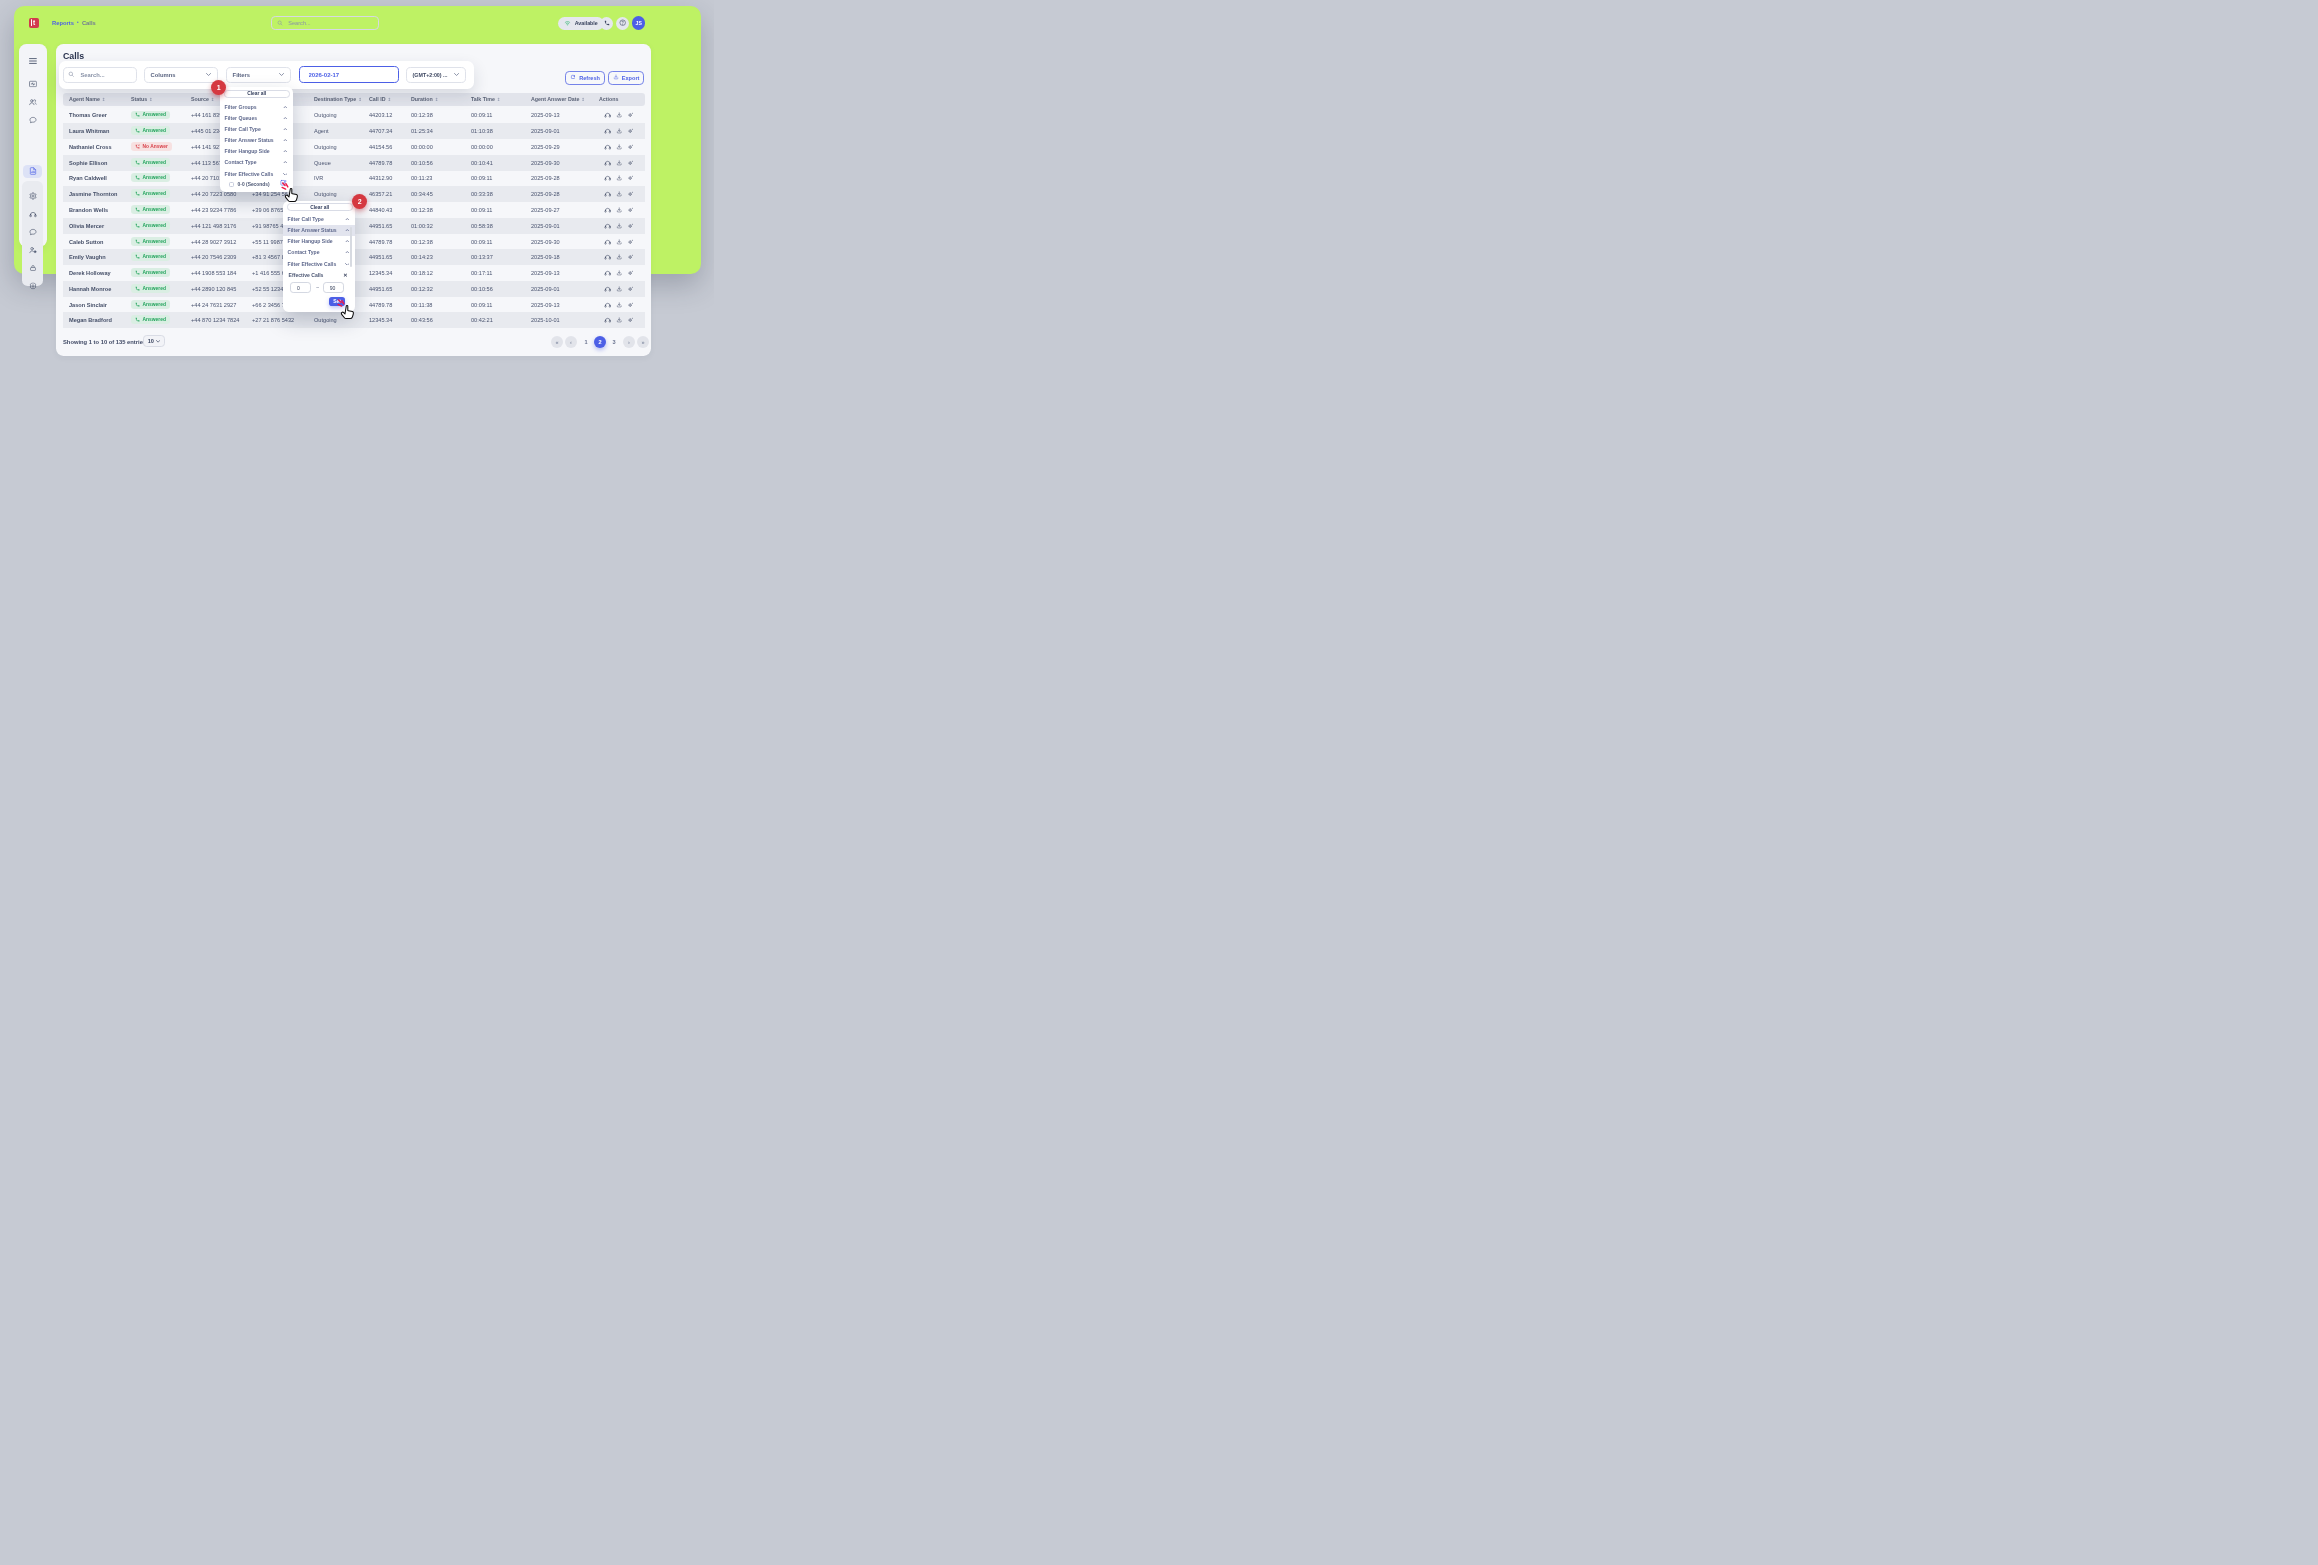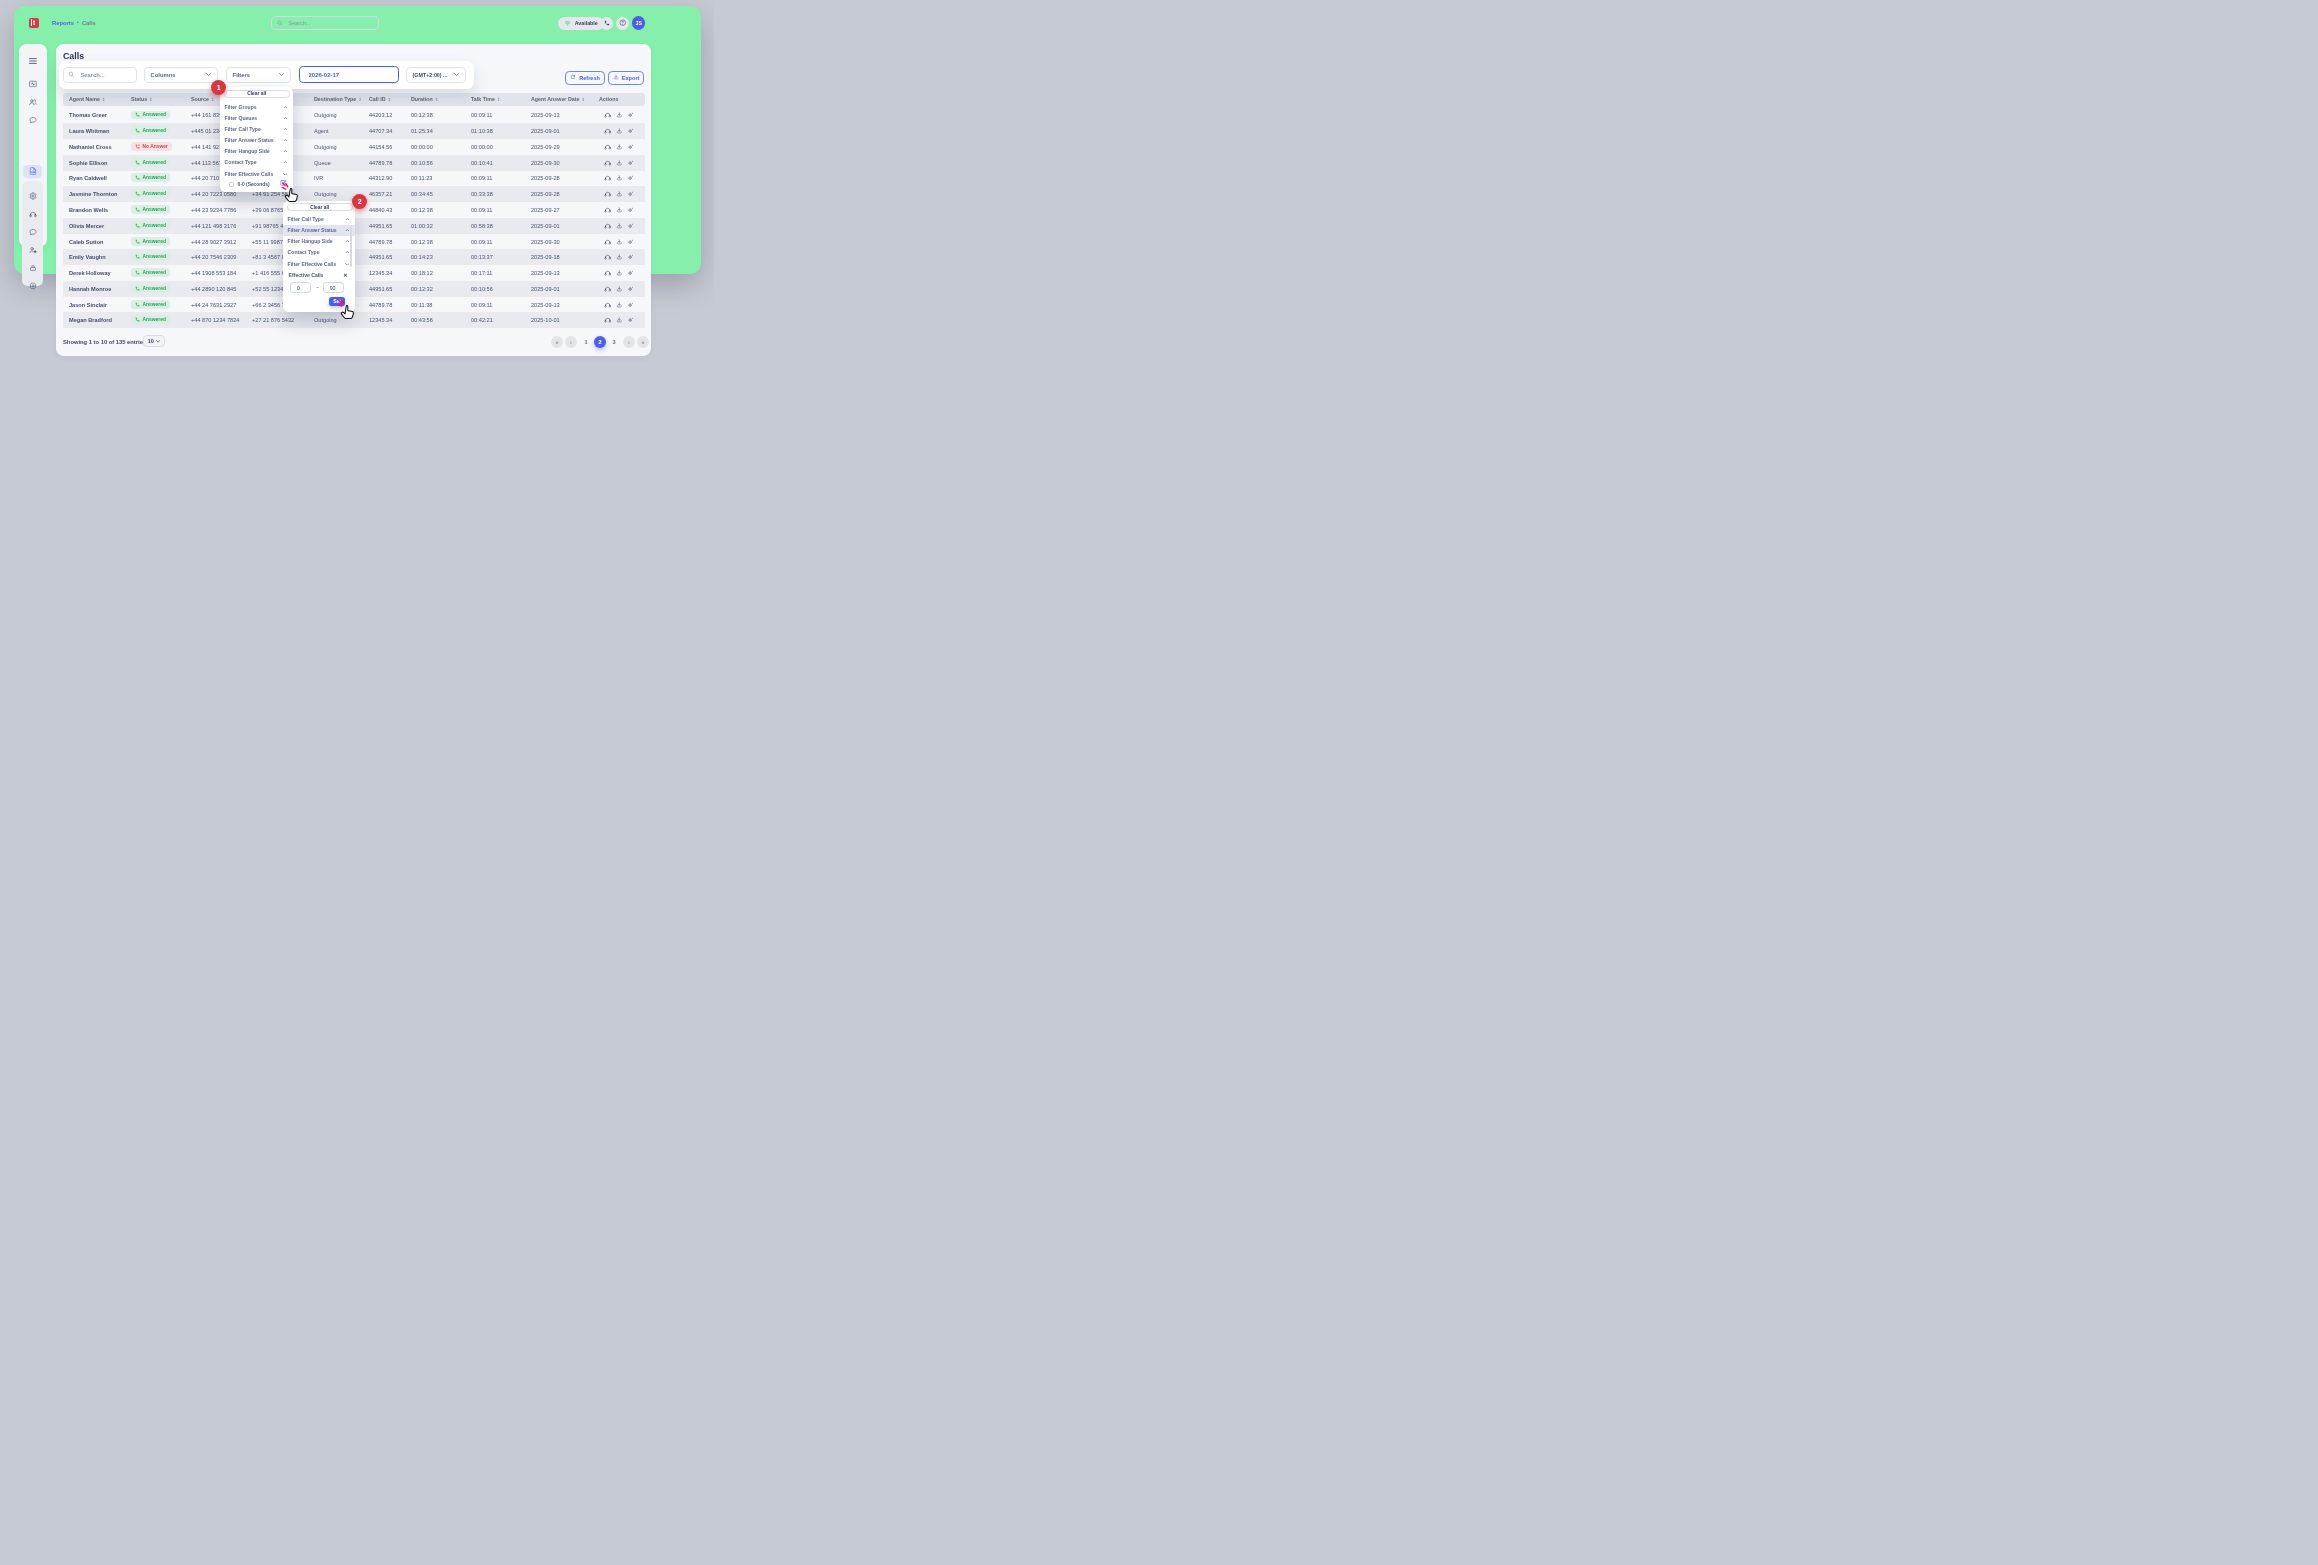--- a/index.html
+++ b/index.html
@@ -3,21 +3,21 @@
 <meta charset="utf-8">
 <style>
   :root{
     --accent:#4c5fe6; --logo-red:#d23b4e; --badge-red:#d53840;
     --green:#22a45c; --green-bg:#daeee3; --red:#d8444d; --red-bg:#f7e1e1;
     --text-dark:#2b3450; --text:#4a5470; --muted:#8a93a8;
   }
   *{box-sizing:border-box}
   body{margin:0;width:714px;height:402px;background:#c6cad3;position:relative;overflow:hidden;
        font-family:"Liberation Sans",sans-serif;-webkit-font-smoothing:antialiased}
-  .window{position:absolute;left:14px;top:5.6px;width:687px;height:268px;background:#86efac;
+  .window{position:absolute;left:14px;top:5.6px;width:687px;height:268px;background:#bef264;
           border-radius:10.2px;box-shadow:0 11px 28px rgba(30,38,60,.25)}
   .abs{position:absolute}
 
   
   .logo{left:15px;top:12px;width:10.2px;height:10.2px;background:var(--logo-red);border-radius:1.9px;
         color:#fff;font-weight:bold;font-size:6.5px;display:flex;align-items:center;justify-content:center}
   .logo::before{content:"";position:absolute;left:1.9px;top:1.9px;bottom:1.9px;width:0.9px;background:#fff;border-radius:0.5px}
   .crumbs{left:38px;top:14px;font-size:5.8px;display:flex;gap:3.2px;align-items:center}
   .crumb-section{color:var(--accent);font-weight:700}
   .crumb-dot{color:var(--accent);font-size:4.6px}

